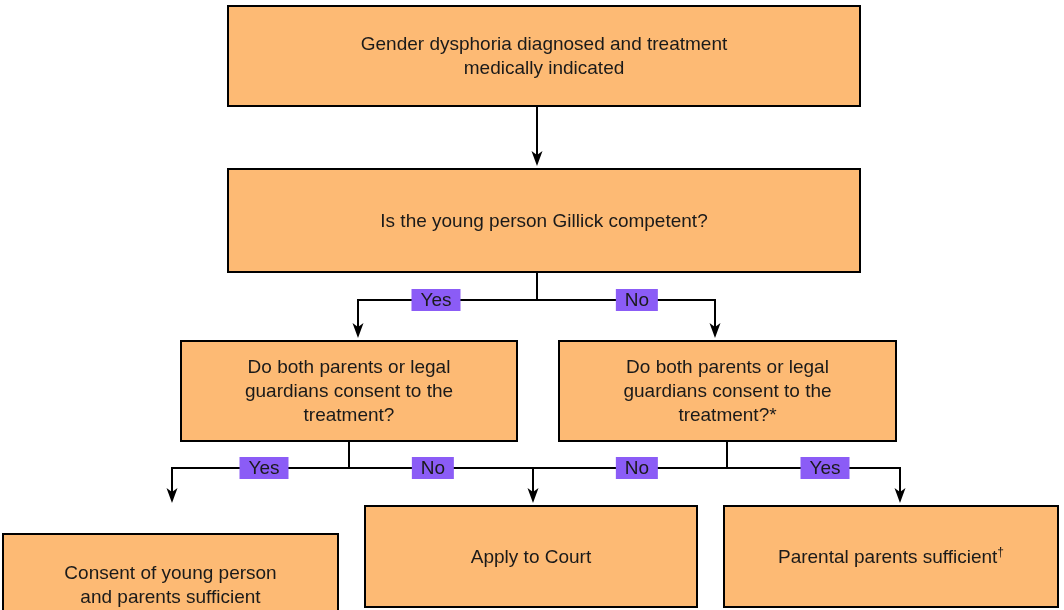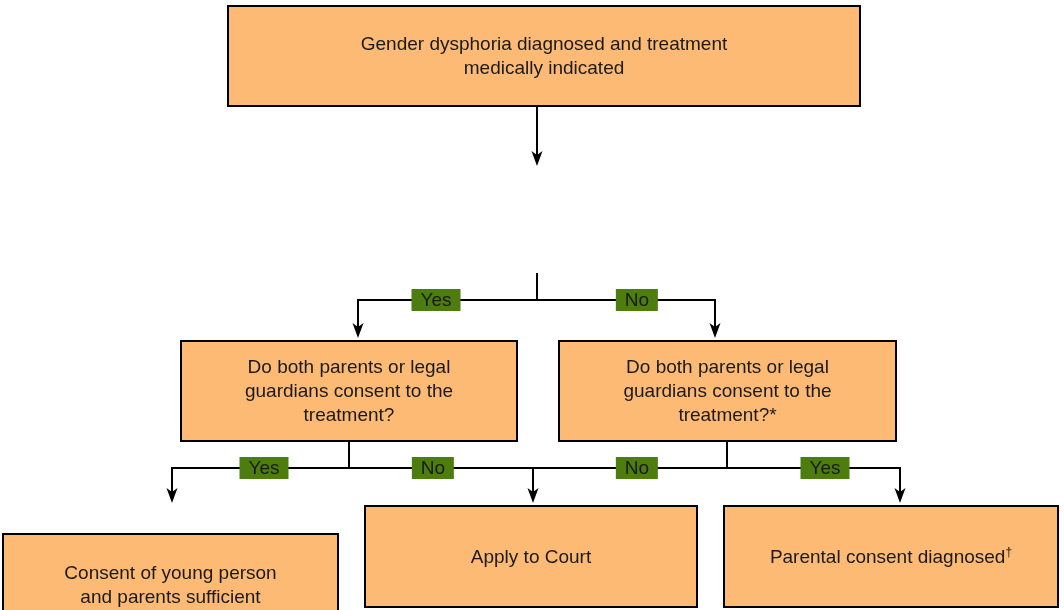--- a/index.html
+++ b/index.html
@@ -47,21 +47,21 @@
   #node-start    { left: 227px; top: 5px;   width: 634px; height: 102px; }
   #node-gillick  { left: 227px; top: 168px; width: 634px; height: 105px; }
   #node-consent-left  { left: 180px; top: 340px; width: 338px; height: 102px; }
   #node-consent-right { left: 558px; top: 340px; width: 339px; height: 102px; }
   #node-outcome-both     { left: 2px;   top: 533px; width: 337px; height: 103px; }
   #node-outcome-court    { left: 364px; top: 505px; width: 334px; height: 103px; }
   #node-outcome-parental { left: 723px; top: 505px; width: 336px; height: 103px; }
   .edge-label {
     position: absolute;
     transform: translate(-50%, -50%);
-    background: #4d7c0f;
+    background: #8b5cf6;
     padding: 0 9px;
     font-size: 19px;
     line-height: 22px;
     color: #1a1a1a;
   }
   #edge-label-gillick-yes { left: 436px; top: 300px; }
   #edge-label-gillick-no  { left: 637px; top: 300px; }
   #edge-label-left-yes    { left: 264px; top: 468px; }
   #edge-label-left-no     { left: 433px; top: 468px; }
   #edge-label-right-no    { left: 637px; top: 468px; }
@@ -108,20 +108,23 @@
   <span class="edge-label" id="edge-label-left-yes">Yes</span>
   <span class="edge-label" id="edge-label-left-no">No</span>
   <span class="edge-label" id="edge-label-right-no">No</span>
   <span class="edge-label" id="edge-label-right-yes">Yes</span>
 
   <div class="node" id="node-start">
     <div class="node-text">Gender dysphoria diagnosed and treatment
 medically indicated</div>
   </div>
 
+  <div class="node" id="node-gillick">
+    <div class="node-text">Is the young person Gillick competent?</div>
+  </div>
 
   <div class="node" id="node-consent-left">
     <div class="node-text">Do both parents or legal
 guardians consent to the
 treatment?</div>
   </div>
 
   <div class="node" id="node-consent-right">
     <div class="node-text">Do both parents or legal
 guardians consent to the
@@ -131,16 +134,16 @@
   <div class="node" id="node-outcome-both">
     <div class="node-text">Consent of young person
 and parents sufficient</div>
   </div>
 
   <div class="node" id="node-outcome-court">
     <div class="node-text">Apply to Court</div>
   </div>
 
   <div class="node" id="node-outcome-parental">
-    <div class="node-text"><span>Parental consent diagnosed</span><sup>†</sup></div>
+    <div class="node-text"><span>Parental parents sufficient</span><sup>†</sup></div>
   </div>
 
 </div>
 
 </body></html>

